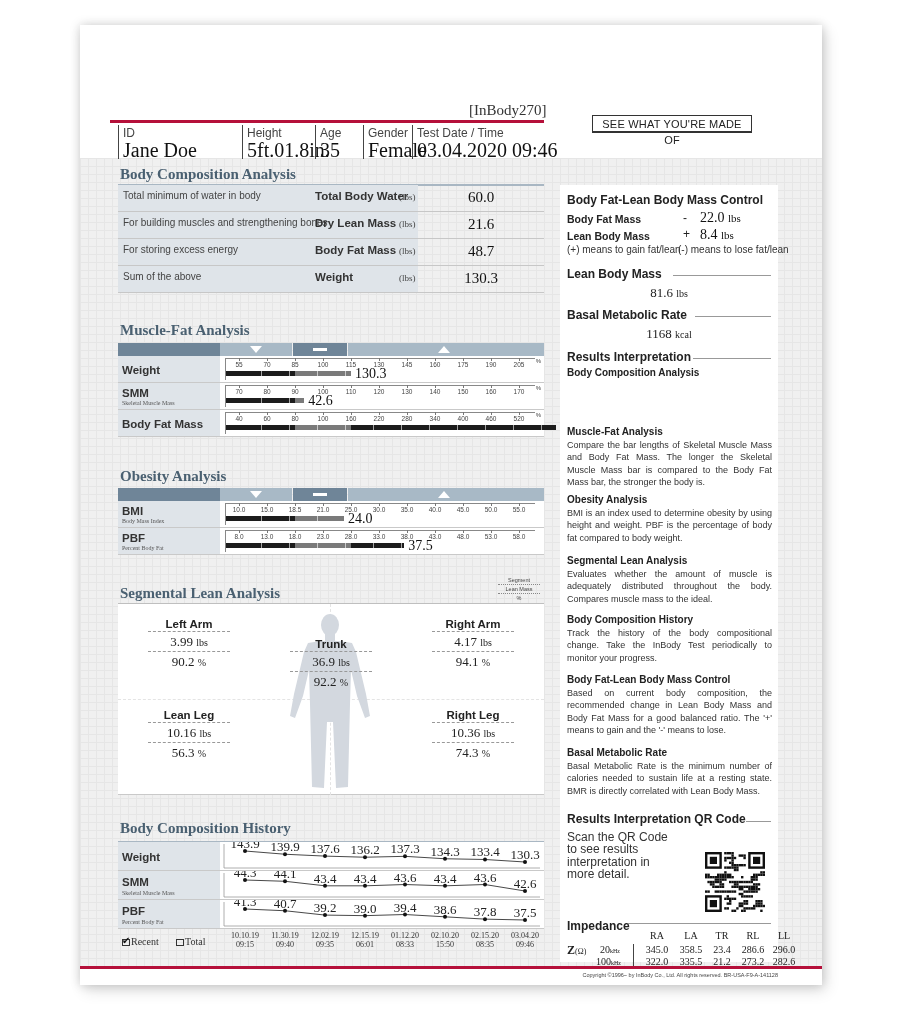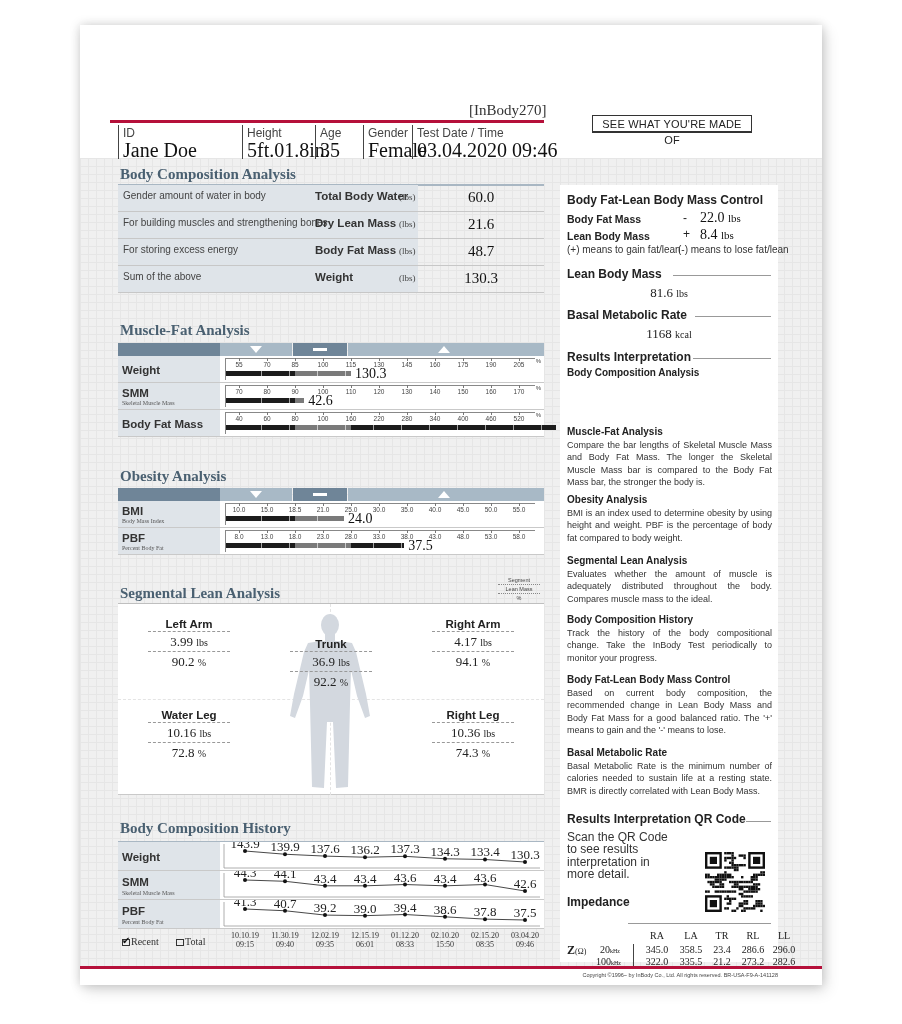--- a/index.html
+++ b/index.html
@@ -159,21 +159,21 @@
       <div class="info-label">Test Date / Time</div>
       <div class="info-value">03.04.2020  09:46</div>
     </div>
   </div>
 
   <div class="sec-title" style="left:40px;top:141px;">Body Composition Analysis</div>
   <div class="bca-toprule"></div>
   <div class="bca">
     <div class="bca-row">
       <div class="lc"></div>
-      <span class="desc">Gender amount of water in body</span>
+      <span class="desc">Total minimum of water in body</span>
       <span class="name">Total Body Water</span>
       <span class="unit">(lbs)</span>
       <span class="val">60.0</span>
     </div>
     <div class="bca-row">
       <div class="lc"></div>
       <span class="desc">For building muscles and strengthening bones</span>
       <span class="name">Dry Lean Mass</span>
       <span class="unit">(lbs)</span>
       <span class="val">21.6</span>
@@ -467,23 +467,23 @@
       <div class="t">Trunk</div>
       <div class="m"><span>36.9</span> <span class="u">lbs</span></div>
       <div class="p"><span>92.2</span> <span class="u">%</span></div>
     </div>
     <div class="seg-block" style="left:314px;top:12px;">
       <div class="t">Right Arm</div>
       <div class="m"><span>4.17</span> <span class="u">lbs</span></div>
       <div class="p"><span>94.1</span> <span class="u">%</span></div>
     </div>
     <div class="seg-block" style="left:30px;top:103px;">
-      <div class="t">Water Leg</div>
+      <div class="t">Lean Leg</div>
       <div class="m"><span>10.16</span> <span class="u">lbs</span></div>
-      <div class="p"><span>72.8</span> <span class="u">%</span></div>
+      <div class="p"><span>56.3</span> <span class="u">%</span></div>
     </div>
     <div class="seg-block" style="left:314px;top:103px;">
       <div class="t">Right Leg</div>
       <div class="m"><span>10.36</span> <span class="u">lbs</span></div>
       <div class="p"><span>74.3</span> <span class="u">%</span></div>
     </div>
   </div>
 
   <div class="sec-title" style="left:40px;top:795px;">Body Composition History</div>
   <div class="hist-toprule" style="top:816px;"></div>
@@ -842,21 +842,21 @@
         <rect x="18" y="23" width="1" height="1" fill="#111"></rect>
         <rect x="19" y="23" width="1" height="1" fill="#111"></rect>
         <rect x="20" y="23" width="1" height="1" fill="#111"></rect>
         <rect x="11" y="24" width="1" height="1" fill="#111"></rect>
         <rect x="12" y="24" width="1" height="1" fill="#111"></rect>
         <rect x="15" y="24" width="1" height="1" fill="#111"></rect>
         <rect x="16" y="24" width="1" height="1" fill="#111"></rect>
         <rect x="23" y="24" width="1" height="1" fill="#111"></rect>
       </svg>
 
-    <div class="rc-h" style="top:710px;">Impedance</div>
+    <div class="rc-h" style="top:734px;">Impedance</div>
     <div class="rc-line" style="left:68px;top:738px;width:143px;"></div>
     <div id="imp">
         <div class="imp-col" style="left: 81px; top: 745px;">RA</div>
         <div class="imp-col" style="left: 115px; top: 745px;">LA</div>
         <div class="imp-col" style="left: 146px; top: 745px;">TR</div>
         <div class="imp-col" style="left: 177px; top: 745px;">RL</div>
         <div class="imp-col" style="left: 208px; top: 745px;">LL</div>
         <div class="imp" style="left: 7px; top: 758px;"><b style="font-size: 12px;">Z</b><span style="font-size: 8px;">(Ω)</span></div>
         <div class="imp" style="left: 40px; top: 759px;"><span>20</span><span style="font-size: 6px;">kHz</span></div>
         <div class="imp-col" style="left: 81px; top: 759px;">345.0</div>

